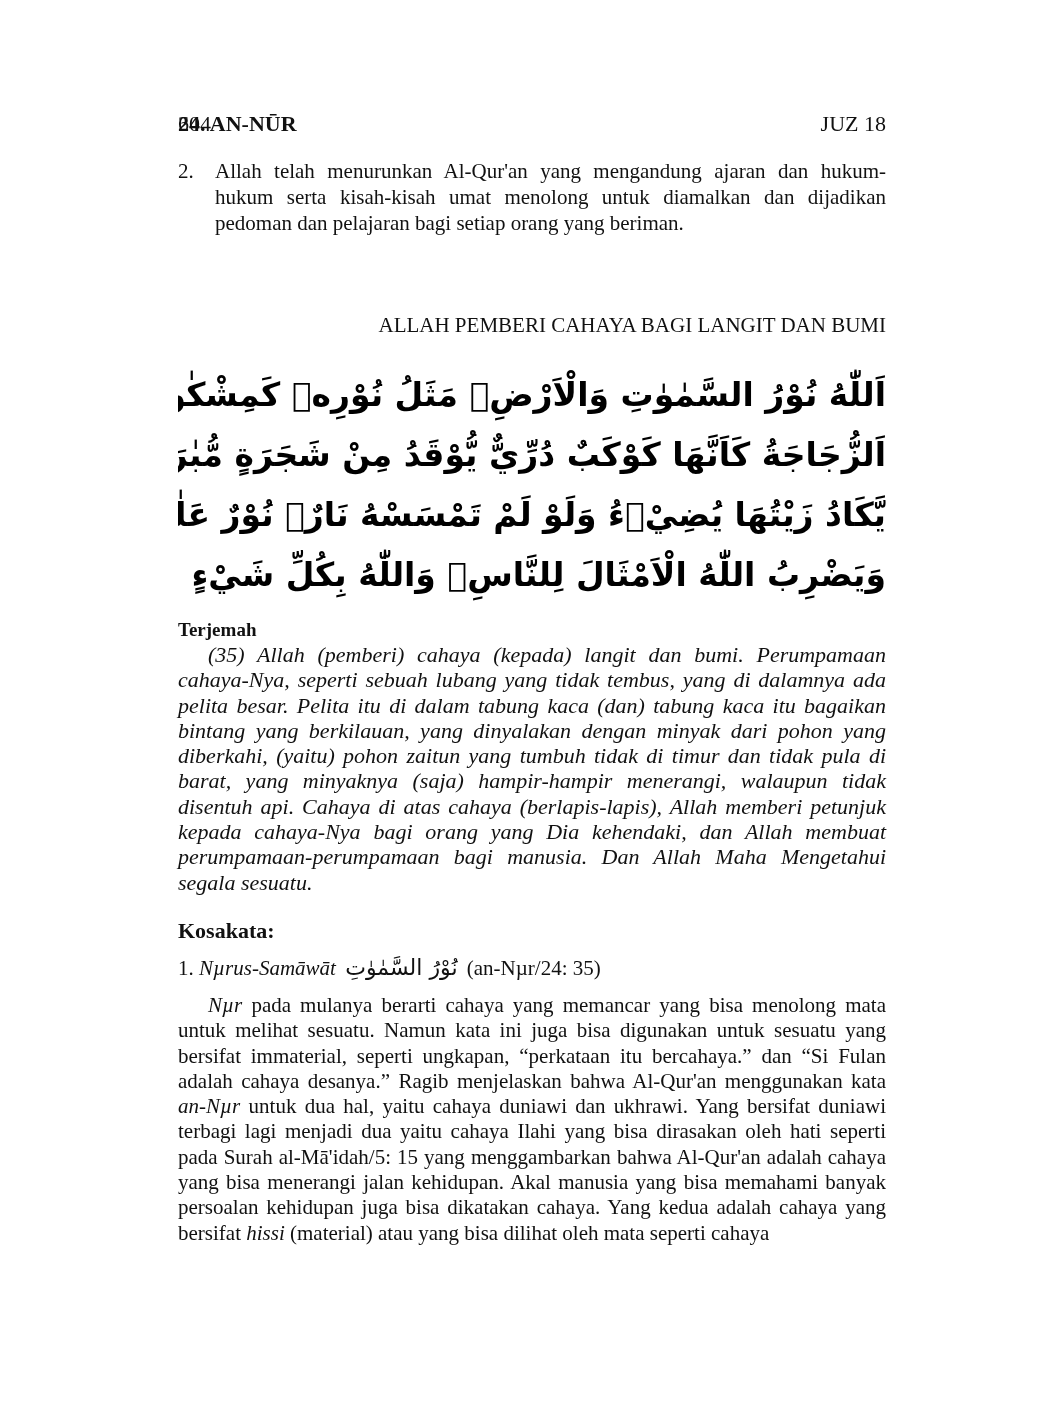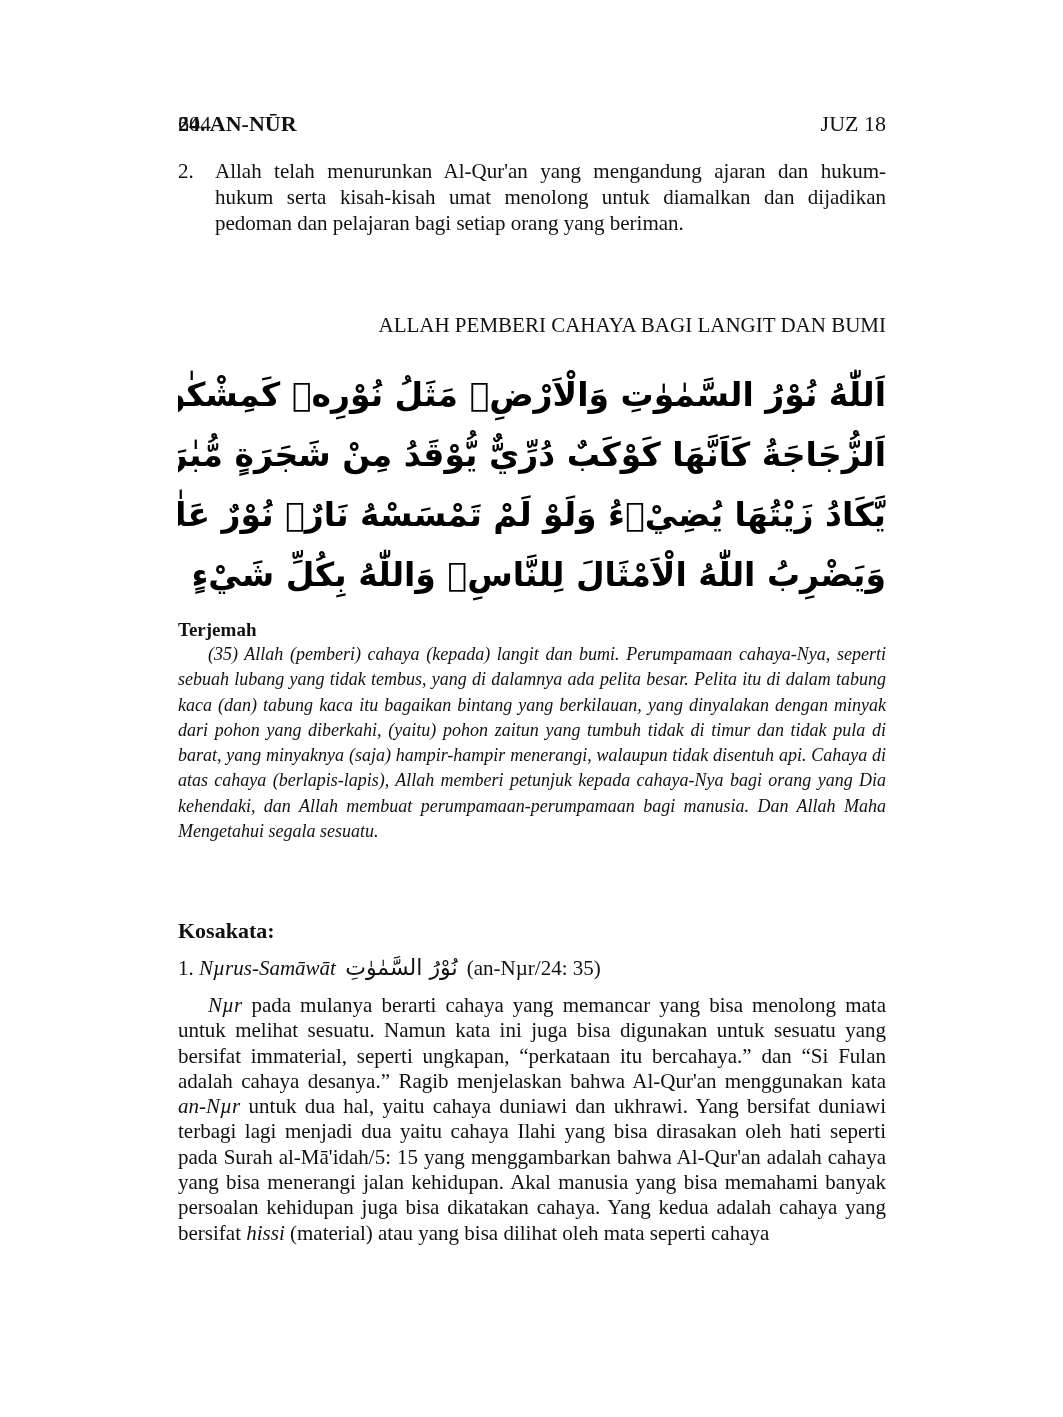--- a/index.html
+++ b/index.html
@@ -34,21 +34,21 @@
       font-size: 33px; font-weight: bold; line-height: 60px; text-align: justify;
       text-align-last: justify; color: #000;
     }
     .arabic-line { display: block; white-space: nowrap; overflow: hidden; height: 60px; }
 
     .terjemah-label {
       position: absolute; top: 617px; left: 0; font-weight: bold; font-size: 19px; line-height: 26px;
     }
     .terjemah-text {
       position: absolute; top: 642px; left: 0; width: 708px;
-      font-style: italic; font-size: 18px; line-height: 25.3px; text-align: justify;
+      font-style: italic; font-size: 22px; line-height: 25.3px; text-align: justify;
       text-indent: 30px;
     }
 
     .kosakata-label {
       position: absolute; top: 918px; left: 0; font-weight: bold; font-size: 22px; line-height: 26px;
     }
     .vocab-item {
       position: absolute; top: 955px; left: 0; font-size: 21px; line-height: 26px;
       white-space: nowrap;
     }

